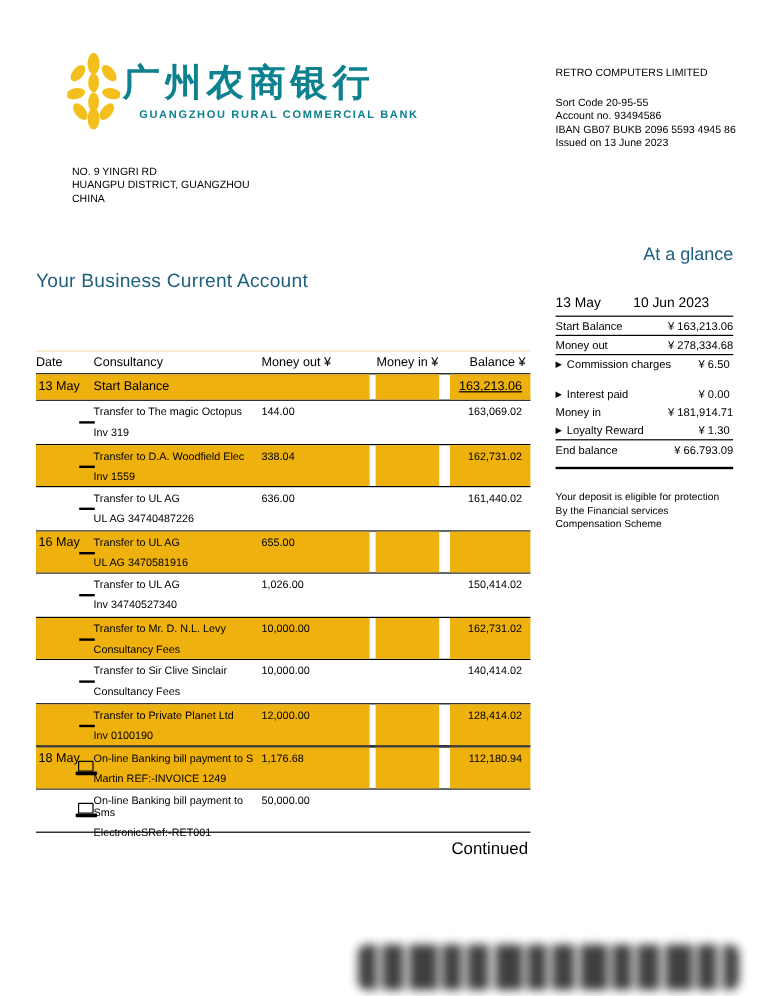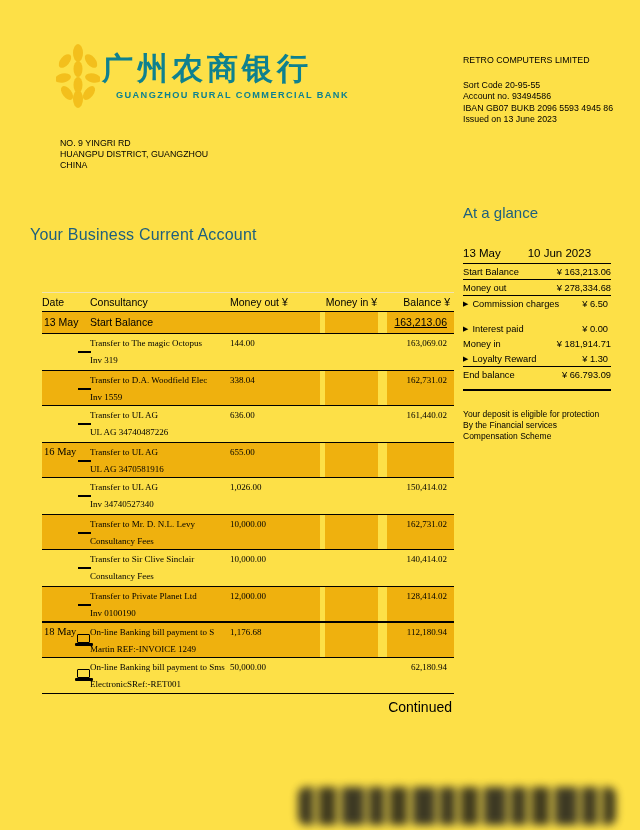--- a/index.html
+++ b/index.html
@@ -1,19 +1,19 @@
 <!DOCTYPE html>
 <html><head>
 <meta charset="utf-8">
 <style>
   * { margin:0; padding:0; box-sizing:border-box; }
   html,body { background:#e8e8e8; }
   .page {
     position:relative; width:640px; height:830px; margin:0 auto;
-    background:#fde047; overflow:hidden;
+    background:#ffffff; overflow:hidden;
     font-family:"Liberation Sans", sans-serif; color:#000;
   }
 
   
   .logo-flower { position:absolute; left:56px; top:44px; }
   .bank-cn {
     position:absolute; left:102px; top:48px;
     font-size:31px; font-weight:bold; letter-spacing:4px;
     color:#0e818f; white-space:nowrap;
   }
@@ -31,38 +31,38 @@
   .addr { position:absolute; left:60px; top:138px; font-size:8.8px; line-height:11px; }
 
   
   .page-title {
     position:absolute; left:30px; top:226px;
     font-size:16px; color:#1e5f7e; letter-spacing:0.2px;
   }
 
   
   .atg { position:absolute; left:463px; top:204px; width:148px; }
-  .atg-title { font-size:15px; color:#1e5f7e; margin-bottom:26px; }
+  .atg-title { font-size:15px; color:#1e5f7e; margin-bottom:26px;text-align:right; }
   .atg-dates {
     display:flex; gap:27px; font-size:11.5px;
     padding-bottom:4px; border-bottom:1px solid #000;
   }
   .atg-rows { }
   .atg-row { display:flex; align-items:baseline; font-size:9.3px; padding:3px 0 2px; }
   .atg-row.rule { border-bottom:1px solid #000; }
   .atg-row.gap  { margin-bottom:10px; }
   .atg-row .tri { font-size:7px; margin-right:4px; position:relative; top:-1px; }
   .atg-row .lbl { }
   .atg-row .val { margin-left:auto; }
   .atg-row.bullet .val { padding-right:3px; }
   .atg-bottomrule { border-bottom:2px solid #000; margin-top:7px; }
   .atg-foot { margin-top:18px; font-size:8.5px; line-height:11px; }
 
   
-  .statement { position:absolute; left:42px; top:292px; width:412px; }
+  .statement { position:absolute; left:30px; top:292px; width:412px; }
   .c-main { width:278px; display:flex; }
   .c-date { width:48px; }
   .c-desc { flex:1; }
   .c-out  { width:90px; text-align:left; }
   .gap1   { width:5px; }
   .c-in   { width:53px; }
   .gap2   { width:9px; }
   .c-bal  { width:67px; text-align:right; }
 
   .thead {
@@ -72,21 +72,21 @@
   }
   .thead .c-in { text-align:center; white-space:nowrap; }
   .thead .c-bal { padding-right:4px; }
 
   .start-row { display:flex; height:22px; font-size:10.5px; border-bottom:1px solid #000; }
   .start-row .cell { padding-top:4px; }
   .start-row .c-main, .start-row .c-in, .start-row .c-bal { background:#efb10e; }
   .start-row .c-date { padding-left:2px; }
   .start-row .c-bal { padding-right:7px; padding-top:4px;text-decoration:underline; }
 
-  .txn { display:flex; height:36px; font-size:9px; position:relative;font-family:Liberation Serif, serif; }
+  .txn { display:flex; height:36px; font-size:9px; position:relative; }
   .txn.hl { border-top:1px solid #000; border-bottom:1px solid #000; }
   .txn.hl .c-main, .txn.hl .c-in, .txn.hl .c-bal { background:#efb10e; }
   .txn:last-child { border-bottom:1px solid #000; }
   .txn .c-date { padding:3px 0 0 2px; font-size:10.5px; }
   .txn .c-desc { padding-top:4px; }
   .txn .l2 { margin-top:7px; }
   .txn .c-out { padding-top:4px; }
   .txn .c-bal { padding-top:4px; padding-right:7px; }
 
   .icon-dash { position:absolute; left:36px; top:17px; width:13px; height:2px; background:#000; }
@@ -370,21 +370,20 @@
       <span class="icon-laptop"></span>
       <div class="c-desc">
         <div class="l1">On-line Banking bill payment to Sms</div>
         <div class="l2">ElectronicSRef:-RET001</div>
       </div>
       <div class="c-out">50,000.00</div>
     </div>
     <div class="gap1"></div>
     <div class="c-in"></div>
     <div class="gap2"></div>
-    <div class="c-bal">62,180.94</div>
   </div>
       </div>
 
     <div class="continued">Continued</div>
   </div>
 
   <div class="watermark"></div>
 </div>
 
 </body></html>

